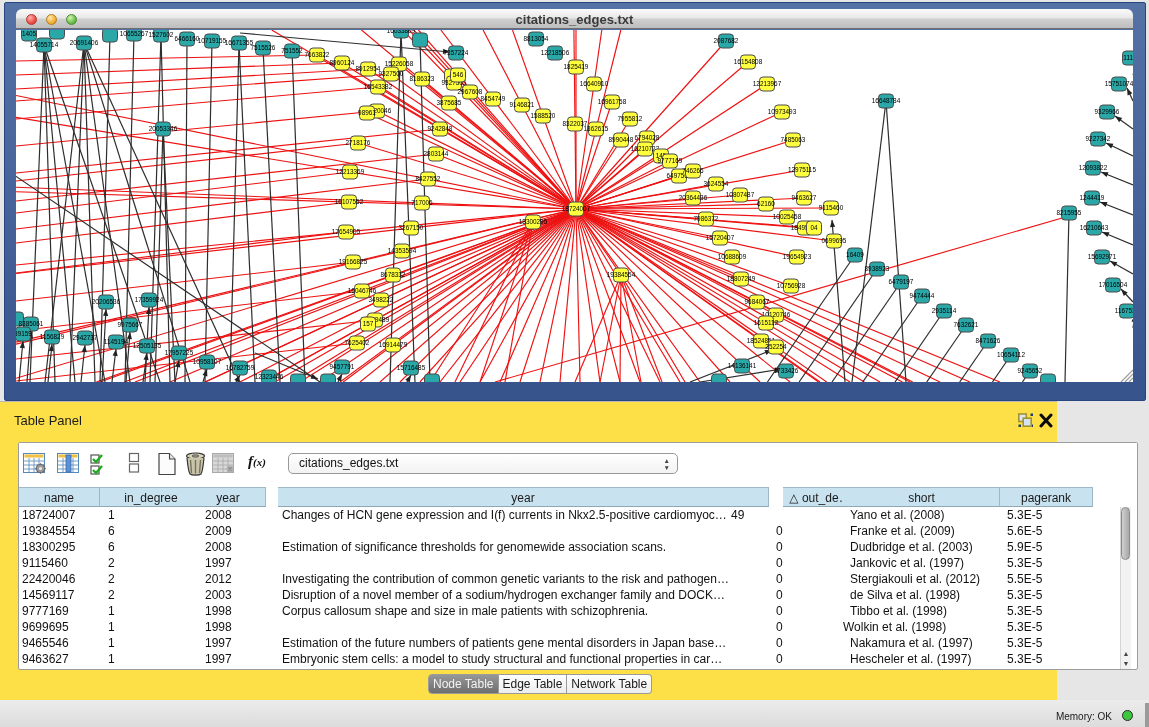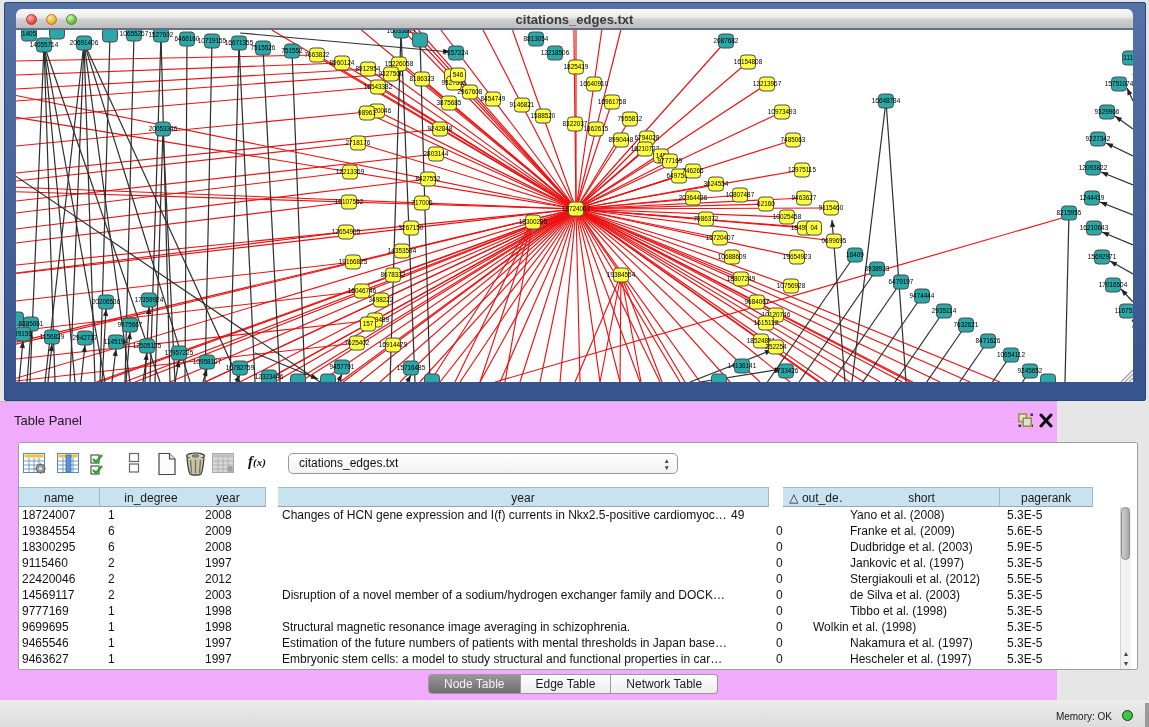--- a/index.html
+++ b/index.html
@@ -3,38 +3,38 @@
 *{margin:0;padding:0;box-sizing:border-box}
 html,body{width:1149px;height:727px;overflow:hidden;background:#e6e6e6;font-family:"Liberation Sans",sans-serif}
 #root{position:relative;width:1149px;height:727px}
 
 #frame{position:absolute;left:4px;top:2px;width:1142px;height:399px;background:linear-gradient(180deg,#5572a5 0%,#44619a 55%,#36538c 100%);border:1px solid #27457e;border-radius:2px}
 #titlebar{position:absolute;left:16px;top:9px;width:1117px;height:20px;border-radius:6px 6px 0 0;background:linear-gradient(180deg,#fbfbfb 0%,#e8e8e8 45%,#cfcfcf 55%,#bdbdbd 100%);border-bottom:1px solid #6f6f6f}
 #titlebar .title{position:absolute;left:0;right:0;top:3px;text-align:center;font-size:13px;font-weight:bold;color:#3a3a3a}
 .tl{position:absolute;top:5px;width:11px;height:11px;border-radius:50%}
 #canvas{position:absolute;left:16px;top:30px;width:1117px;height:352px;background:#fff;overflow:hidden}
 
-#tpanel{position:absolute;left:0;top:401px;width:1057px;height:326px;background:#f0abfc;border-top:1px solid #b8b8b8}
+#tpanel{position:absolute;left:0;top:401px;width:1057px;height:326px;background:#fde047;border-top:1px solid #b8b8b8}
 #tptitle{position:absolute;left:14px;top:11px;font-size:13px;color:#1c1c1c}
 #inner{position:absolute;left:18px;top:40px;width:1120px;height:228px;background:#fff;border:1px solid #9d9d9d;border-radius:2px}
 #toolbar{position:absolute;left:0;top:0;width:100%;height:42px;background:#fff}
 #combo{position:absolute;left:269px;top:10px;width:390px;height:21px;border:1px solid #999;border-radius:5px;background:linear-gradient(180deg,#fff,#f2f2f2);font-size:12px;color:#111;line-height:19px;padding-left:10px}
 #combo .arr{position:absolute;right:7px;top:3px;font-size:6.5px;color:#444;line-height:7px}
 
 #thead{position:absolute;left:0px;top:44px;width:1104px;height:20px}
 .hc{position:absolute;top:0;height:20px;background:#c9e2f0;border-right:1px solid #9fb8c6;border-top:1px solid #9fb8c6;border-bottom:1px solid #8fa8b6;font-size:12px;color:#1a1a1a;text-align:center;line-height:20px}
 #tbody{position:absolute;left:0;top:64px;width:1104px;height:163px;overflow:hidden;font-size:12px;color:#111}
 .tr{position:absolute;left:0;width:100%;height:16px;line-height:16px;white-space:nowrap}
 .td{position:absolute;overflow:hidden;white-space:nowrap}
 
 #sbar{position:absolute;right:6px;top:64px;width:11px;height:162px;background:#f2f2f2;border-left:1px solid #d4d4d4}
 #sthumb{position:absolute;left:0px;top:0px;width:9px;height:53px;border-radius:5px;background:linear-gradient(90deg,#cfcfcf,#a8a8a8);border:1px solid #8a8a8a}
 
 #tabs{position:absolute;left:428px;top:272px;height:20px;display:flex;font-size:12px}
-.tab{height:20px;line-height:19px;padding:0 15px;background:linear-gradient(180deg,#fff,#ededed);border:1px solid #9a9a9a;border-left:none;color:#1a1a1a}
+.tab{height:20px;line-height:19px;padding:0 4px;background:linear-gradient(180deg,#fff,#ededed);border:1px solid #9a9a9a;border-left:none;color:#1a1a1a}
 .tab.first{border-left:1px solid #9a9a9a;border-radius:4px 0 0 4px}
 .tab.last{border-radius:0 4px 4px 0}
 .tab.sel{background:linear-gradient(180deg,#979797,#6e6e6e);color:#f4f4f4}
 #status{position:absolute;left:0;top:700px;width:1149px;height:27px;background:linear-gradient(180deg,#ececec,#dcdcdc)}
 #mem{position:absolute;right:37px;top:11px;font-size:10px;color:#1a1a1a}
 #memdot{position:absolute;right:16px;top:10px;width:11px;height:11px;border-radius:50%;background:#3dc73d;border:1.5px solid #2a2a2a}
 .icon{position:absolute;top:9px}
 </style></head><body>
 <div id="root">
   <div id="frame"></div>
@@ -877,71 +877,73 @@
             <span class="td" style="left:89px;width:70px">6</span>
             <span class="td" style="left:186px;width:70px">2009</span>
             <span class="td" style="left:757px;width:60px">0</span>
             <span class="td" style="left:831px;width:152px">Franke et al. (2009)</span>
             <span class="td" style="left:988px;width:80px">5.6E-5</span>
           </div>
           <div class="tr" style="top:32px">
             <span class="td" style="left:3px;width:78px">18300295</span>
             <span class="td" style="left:89px;width:70px">6</span>
             <span class="td" style="left:186px;width:70px">2008</span>
+            <span class="td" style="left:263px;width:487px">Estimation of significance thresholds for genomewide association scans.</span>
             <span class="td" style="left:757px;width:60px">0</span>
             <span class="td" style="left:831px;width:152px">Dudbridge et al. (2003)</span>
             <span class="td" style="left:988px;width:80px">5.9E-5</span>
           </div>
           <div class="tr" style="top:48px">
             <span class="td" style="left:3px;width:78px">9115460</span>
             <span class="td" style="left:89px;width:70px">2</span>
             <span class="td" style="left:186px;width:70px">1997</span>
             <span class="td" style="left:757px;width:60px">0</span>
             <span class="td" style="left:831px;width:152px">Jankovic et al. (1997)</span>
             <span class="td" style="left:988px;width:80px">5.3E-5</span>
           </div>
           <div class="tr" style="top:64px">
             <span class="td" style="left:3px;width:78px">22420046</span>
             <span class="td" style="left:89px;width:70px">2</span>
             <span class="td" style="left:186px;width:70px">2012</span>
+            <span class="td" style="left:263px;width:487px">Investigating the contribution of common genetic variants to the risk and pathogen…</span>
             <span class="td" style="left:757px;width:60px">0</span>
             <span class="td" style="left:831px;width:152px">Stergiakouli et al. (2012)</span>
             <span class="td" style="left:988px;width:80px">5.5E-5</span>
           </div>
           <div class="tr" style="top:80px">
             <span class="td" style="left:3px;width:78px">14569117</span>
             <span class="td" style="left:89px;width:70px">2</span>
             <span class="td" style="left:186px;width:70px">2003</span>
             <span class="td" style="left:263px;width:487px">Disruption of a novel member of a sodium/hydrogen exchanger family and DOCK…</span>
             <span class="td" style="left:757px;width:60px">0</span>
-            <span class="td" style="left:831px;width:152px">de Silva et al. (2003)</span>
+            <span class="td" style="left:831px;width:152px">de Silva et al. (1998)</span>
             <span class="td" style="left:988px;width:80px">5.3E-5</span>
           </div>
           <div class="tr" style="top:96px">
             <span class="td" style="left:3px;width:78px">9777169</span>
             <span class="td" style="left:89px;width:70px">1</span>
             <span class="td" style="left:186px;width:70px">1998</span>
+            <span class="td" style="left:263px;width:487px">Corpus callosum shape and size in male patients with schizophrenia.</span>
             <span class="td" style="left:757px;width:60px">0</span>
             <span class="td" style="left:831px;width:152px">Tibbo et al. (1998)</span>
             <span class="td" style="left:988px;width:80px">5.3E-5</span>
           </div>
           <div class="tr" style="top:112px">
             <span class="td" style="left:3px;width:78px">9699695</span>
             <span class="td" style="left:89px;width:70px">1</span>
             <span class="td" style="left:186px;width:70px">1998</span>
-            <span class="td" style="left:263px;width:487px">Structural magnetic resonance image averaging in schizophrenia.</span>
             <span class="td" style="left:757px;width:60px">0</span>
-            <span class="td" style="left:794px;width:152px">Wolkin et al. (1998)</span>
+            <span class="td" style="left:824px;width:152px">Wolkin et al. (1998)</span>
             <span class="td" style="left:988px;width:80px">5.3E-5</span>
           </div>
           <div class="tr" style="top:128px">
             <span class="td" style="left:3px;width:78px">9465546</span>
             <span class="td" style="left:89px;width:70px">1</span>
             <span class="td" style="left:186px;width:70px">1997</span>
-            <span class="td" style="left:263px;width:487px">Estimation of the future numbers of patients with mental thresholds in Japan base…</span>
+            <span class="td" style="left:263px;width:487px">Estimation of the future numbers of patients gene mental disorders in Japan base…</span>
             <span class="td" style="left:757px;width:60px">0</span>
             <span class="td" style="left:831px;width:152px">Nakamura et al. (1997)</span>
             <span class="td" style="left:988px;width:80px">5.3E-5</span>
           </div>
           <div class="tr" style="top:144px">
             <span class="td" style="left:3px;width:78px">9463627</span>
             <span class="td" style="left:89px;width:70px">1</span>
             <span class="td" style="left:186px;width:70px">1997</span>
             <span class="td" style="left:263px;width:487px">Embryonic stem cells: a model to study structural and functional properties in car…</span>
             <span class="td" style="left:757px;width:60px">0</span>

